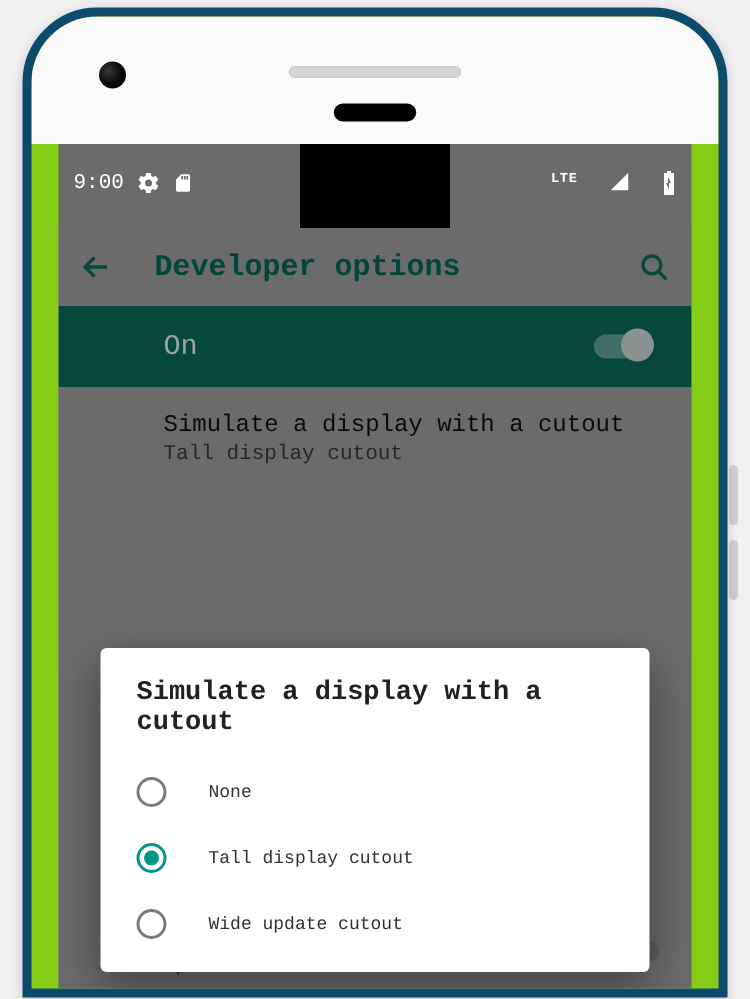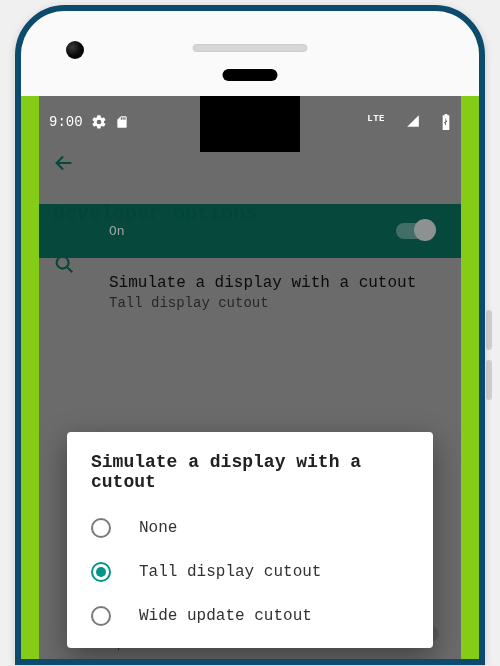--- a/index.html
+++ b/index.html
@@ -101,42 +101,41 @@
   .statusbar .left { display: flex; align-items: center; gap: 8px; }
   .statusbar .right { margin-left: auto; display: flex; align-items: flex-start; gap: 20px; }
   .settings-bg {
     position: absolute;
     left: 0; right: 0; top: 56px; bottom: 0;
     background: #9e9e9e;
   }
   .appbar {
     height: 52px;
     display: flex;
-    align-items: flex-start;
+    align-items: center;
     padding: 0 14px;
     gap: 28px;
-    flex-direction: column;
   }
   .appbar-title {
     color: #046857;
     font-size: 20px;
     font-weight: 600;
     flex: 1;
   }
   .back-arrow, .search-ic {
     color: #2e5c52;
   }
   .on-banner {
     height: 54px;
     background: #0b6b5b;
     display: flex;
     align-items: center;
     padding: 0 27px 0 70px;
     color: #e0f2ee;
-    font-size: 13px;
+    font-size: 19px;
   }
   .on-banner .switch {
     margin-left: auto;
     width: 38px;
     height: 16px;
     background: rgba(200,230,225,0.45);
     border-radius: 10px;
     position: relative;
   }
   .on-banner .switch .thumb {
@@ -188,21 +187,21 @@
     font-size: 18px;
     font-weight: 600;
     color: #212121;
     padding: 0 24px 14px 24px;
   }
   .radio-row {
     display: flex;
     align-items: center;
     gap: 28px;
     padding: 12px 24px;
-    font-size: 16px;
+    font-size: 12px;
     color: #323232;
     cursor: pointer;
   }
   .radio-outer {
     width: 20px; height: 20px;
     border: 2px solid #7a7a7a;
     border-radius: 50%;
     display: flex;
     align-items: center;
     justify-content: center;

